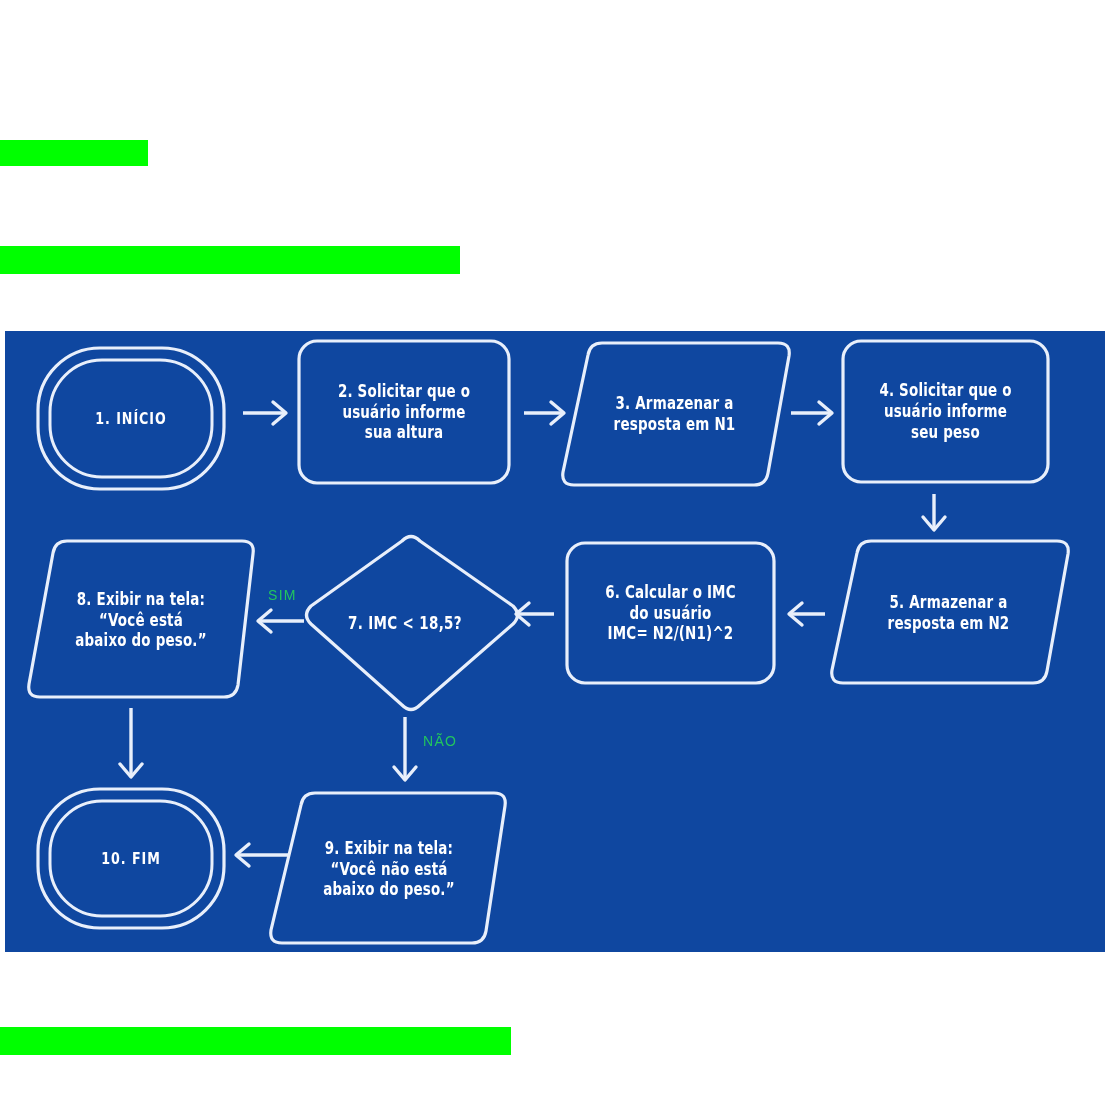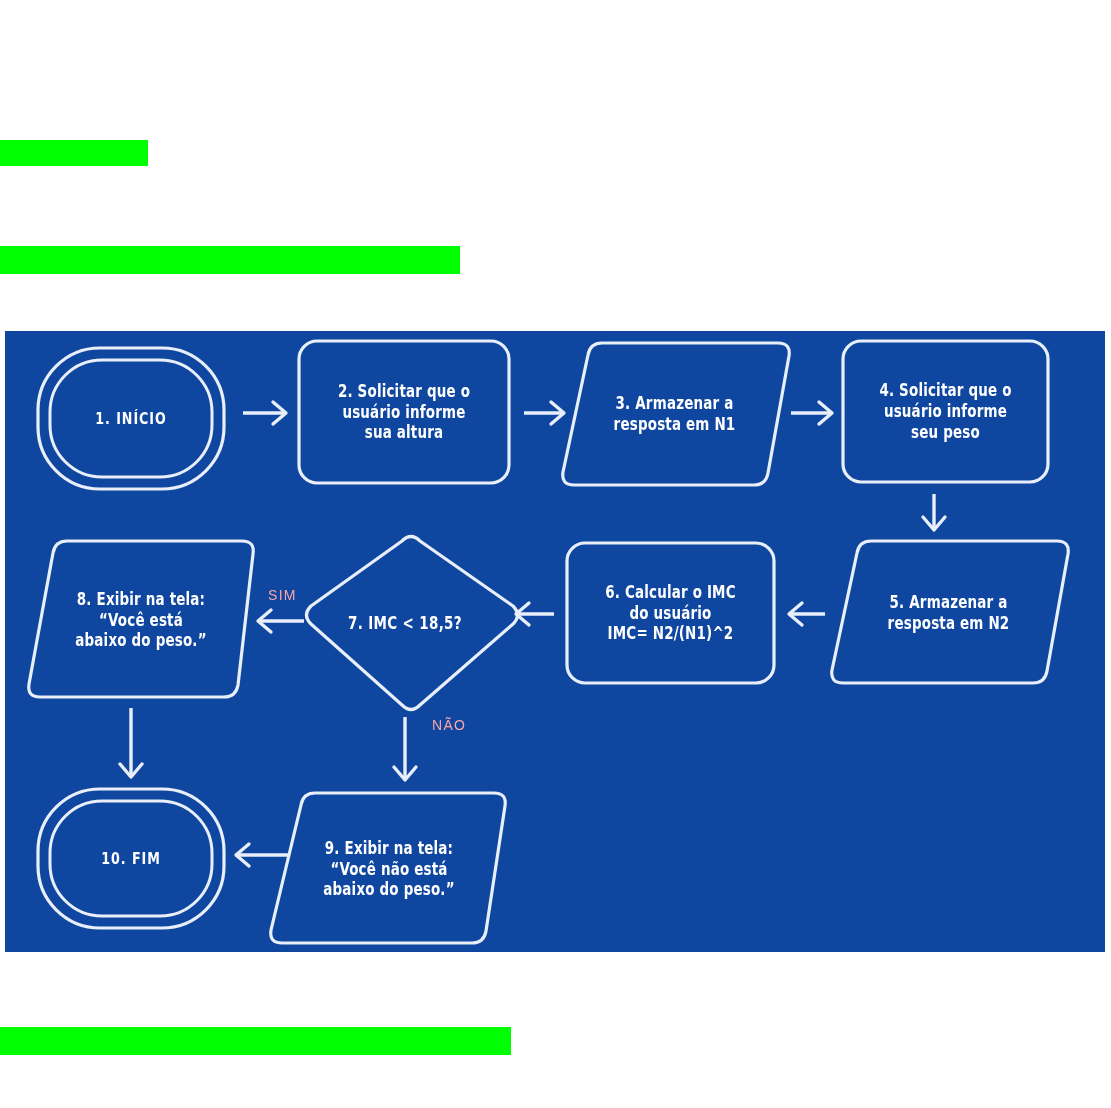--- a/index.html
+++ b/index.html
@@ -64,21 +64,21 @@
   }
   .node-label span { display: block; }
 
   .lbl-term   { font-size: 16px; letter-spacing: 1.1px; }
   .lbl-proc   { font-size: 17px; }
   .lbl-dec    { font-size: 17px; letter-spacing: 0.4px; }
 
   
   .edge-label {
     position: absolute;
-    color: #fca5a5;
+    color: #22c55e;
     font-size: 14px;
     letter-spacing: 1.3px;
     font-family: "Liberation Sans", sans-serif;
     font-weight: normal;
     pointer-events: none;
   }
 </style>
 </head>
 <body style="background: rgb(255, 255, 255);">
 
@@ -210,15 +210,15 @@
 
   <div class="node-label lbl-dec" style="left:310px; top:214px; width:180px; height:156px;"><span>7. IMC &lt; 18,5?</span></div>
 
   <div class="node-label lbl-proc" style="left:32px;  top:212px; width:208px; height:154px;"><span>8. Exibir na tela:</span><span>“Você está</span><span>abaixo do peso.”</span></div>
 
   <div class="node-label lbl-proc" style="left:280px; top:464px; width:208px; height:148px;"><span>9. Exibir na tela:</span><span>“Você não está</span><span>abaixo do peso.”</span></div>
 
   <div class="node-label lbl-term" style="left:33px;  top:458px; width:186px; height:139px;"><span>10. FIM</span></div>
 
   <div class="edge-label" style="left: 263px; top: 256px;">SIM</div>
-  <div class="edge-label" style="left: 418px; top: 386px; margin-left: 9px;">NÃO</div>
+  <div class="edge-label" style="left: 418px; top: 402px;">NÃO</div>
 
 </div>
 
 </body></html>

